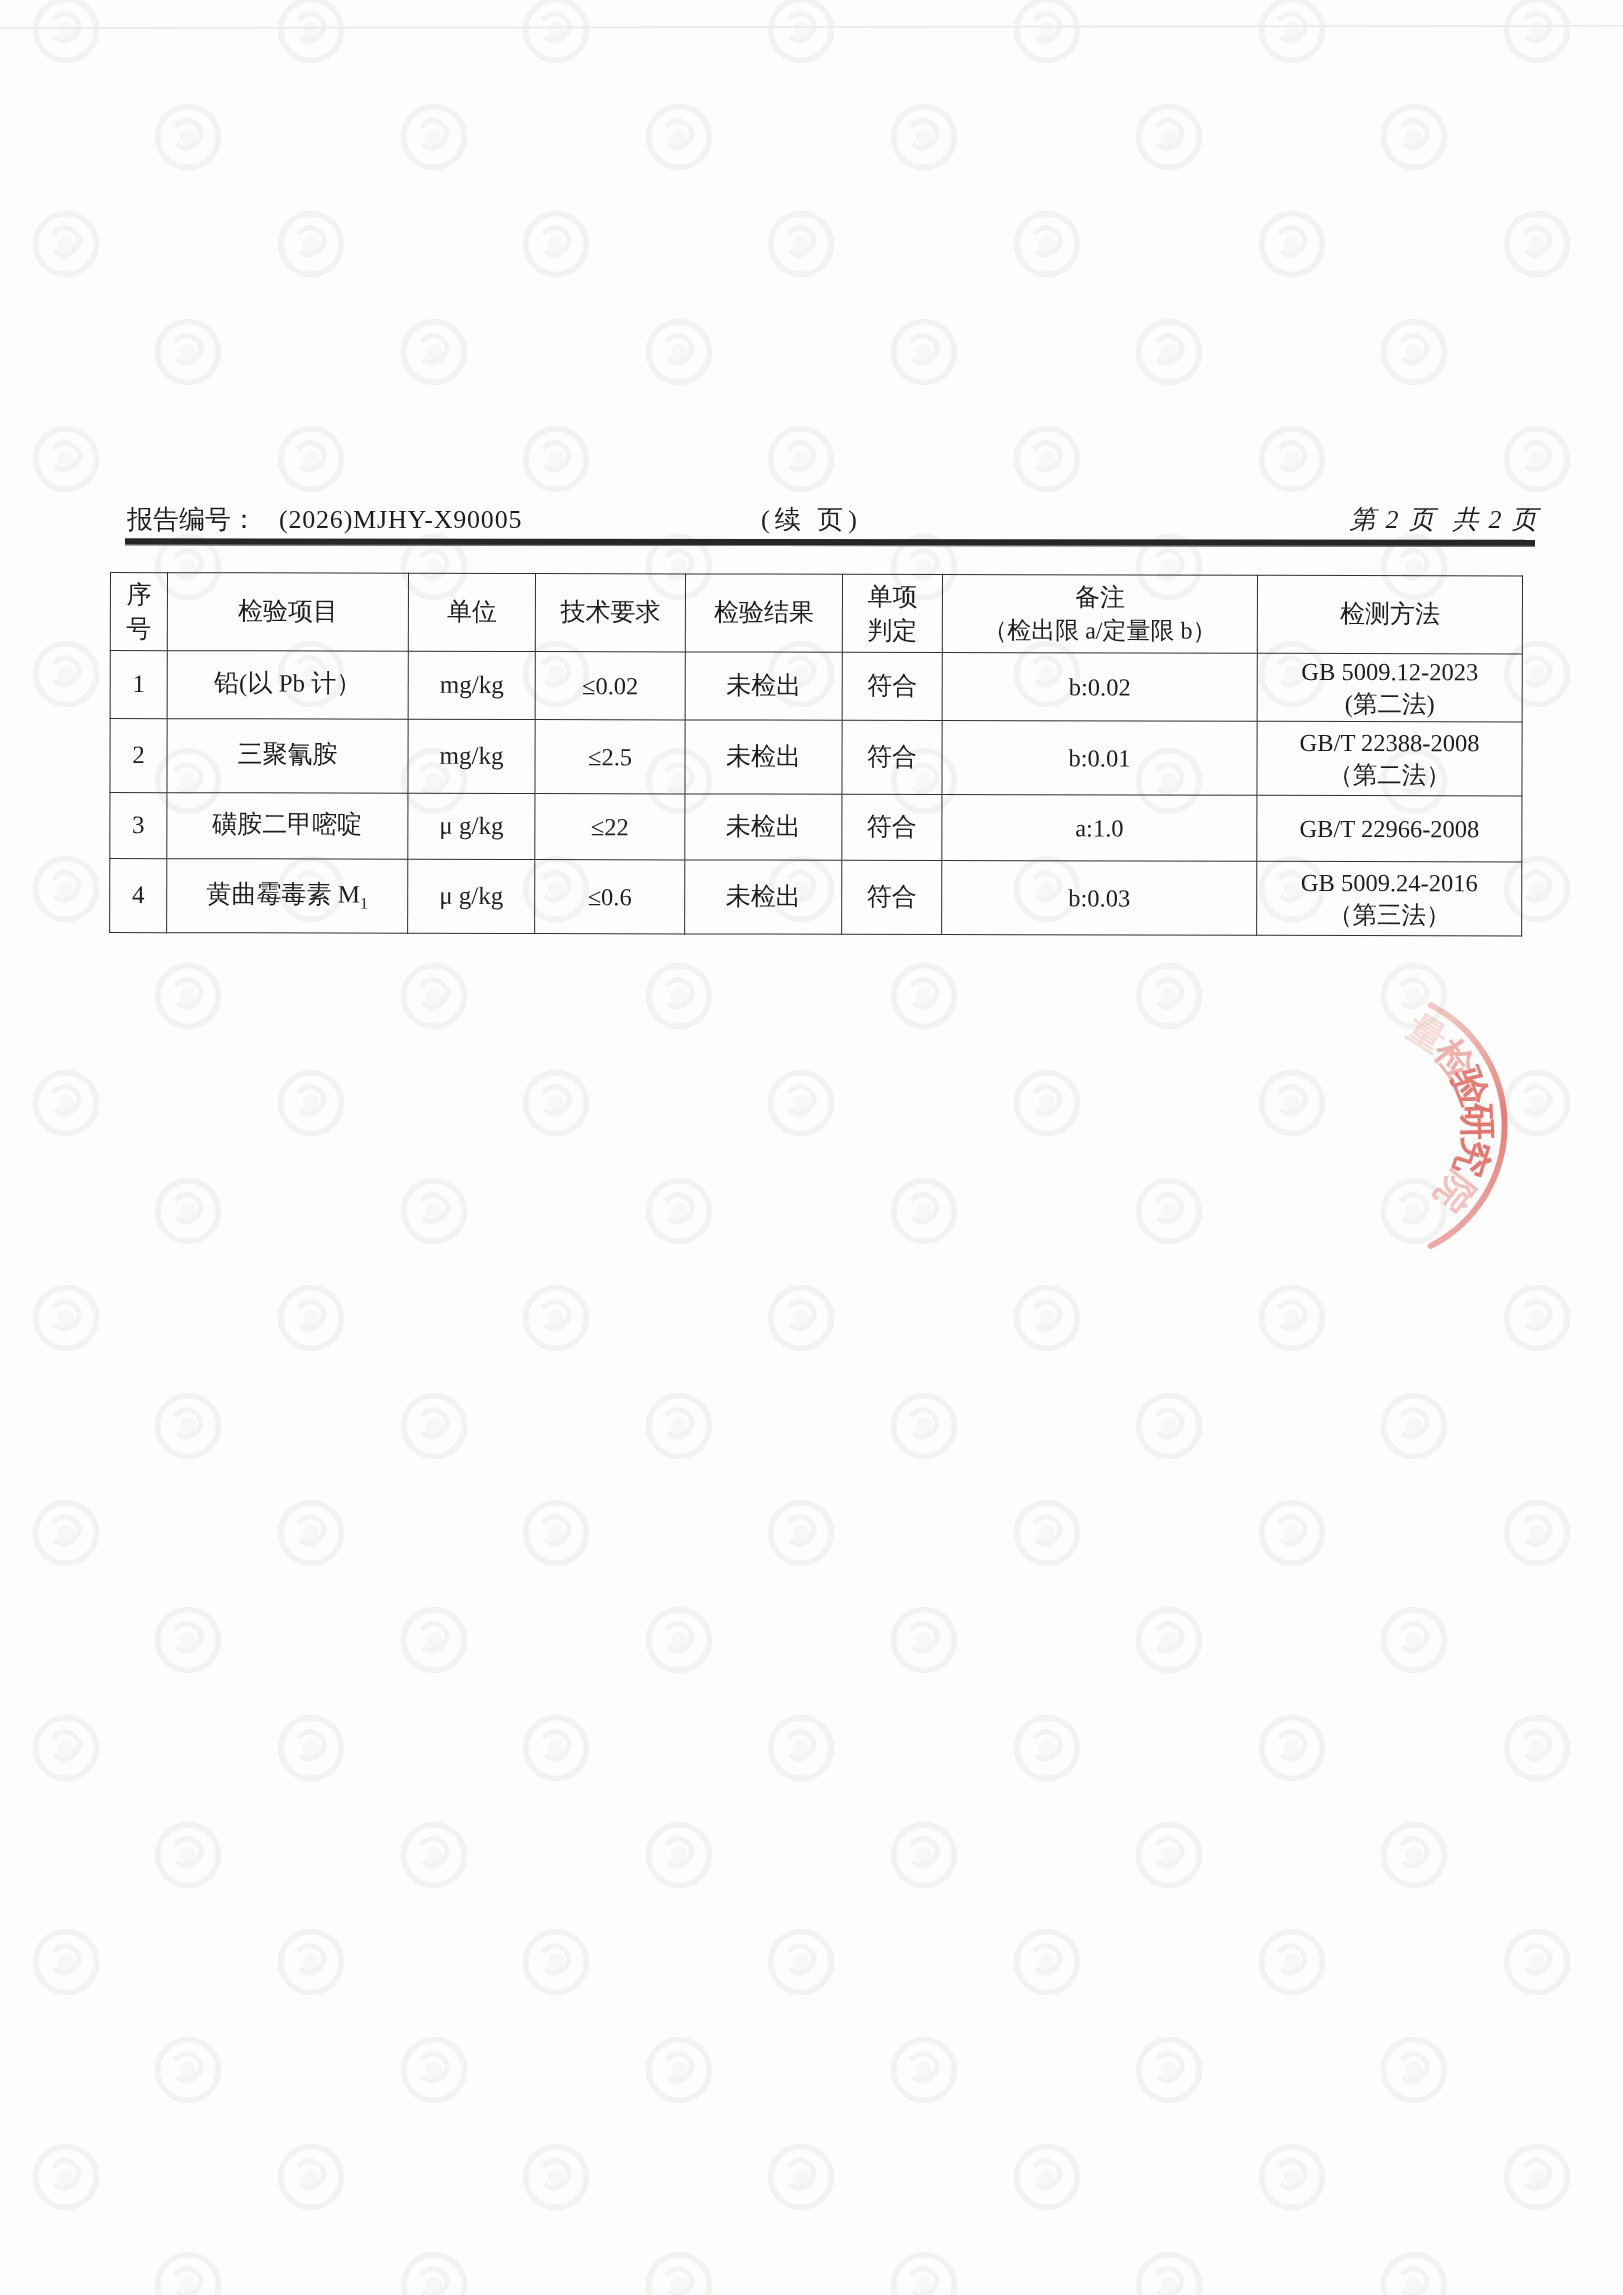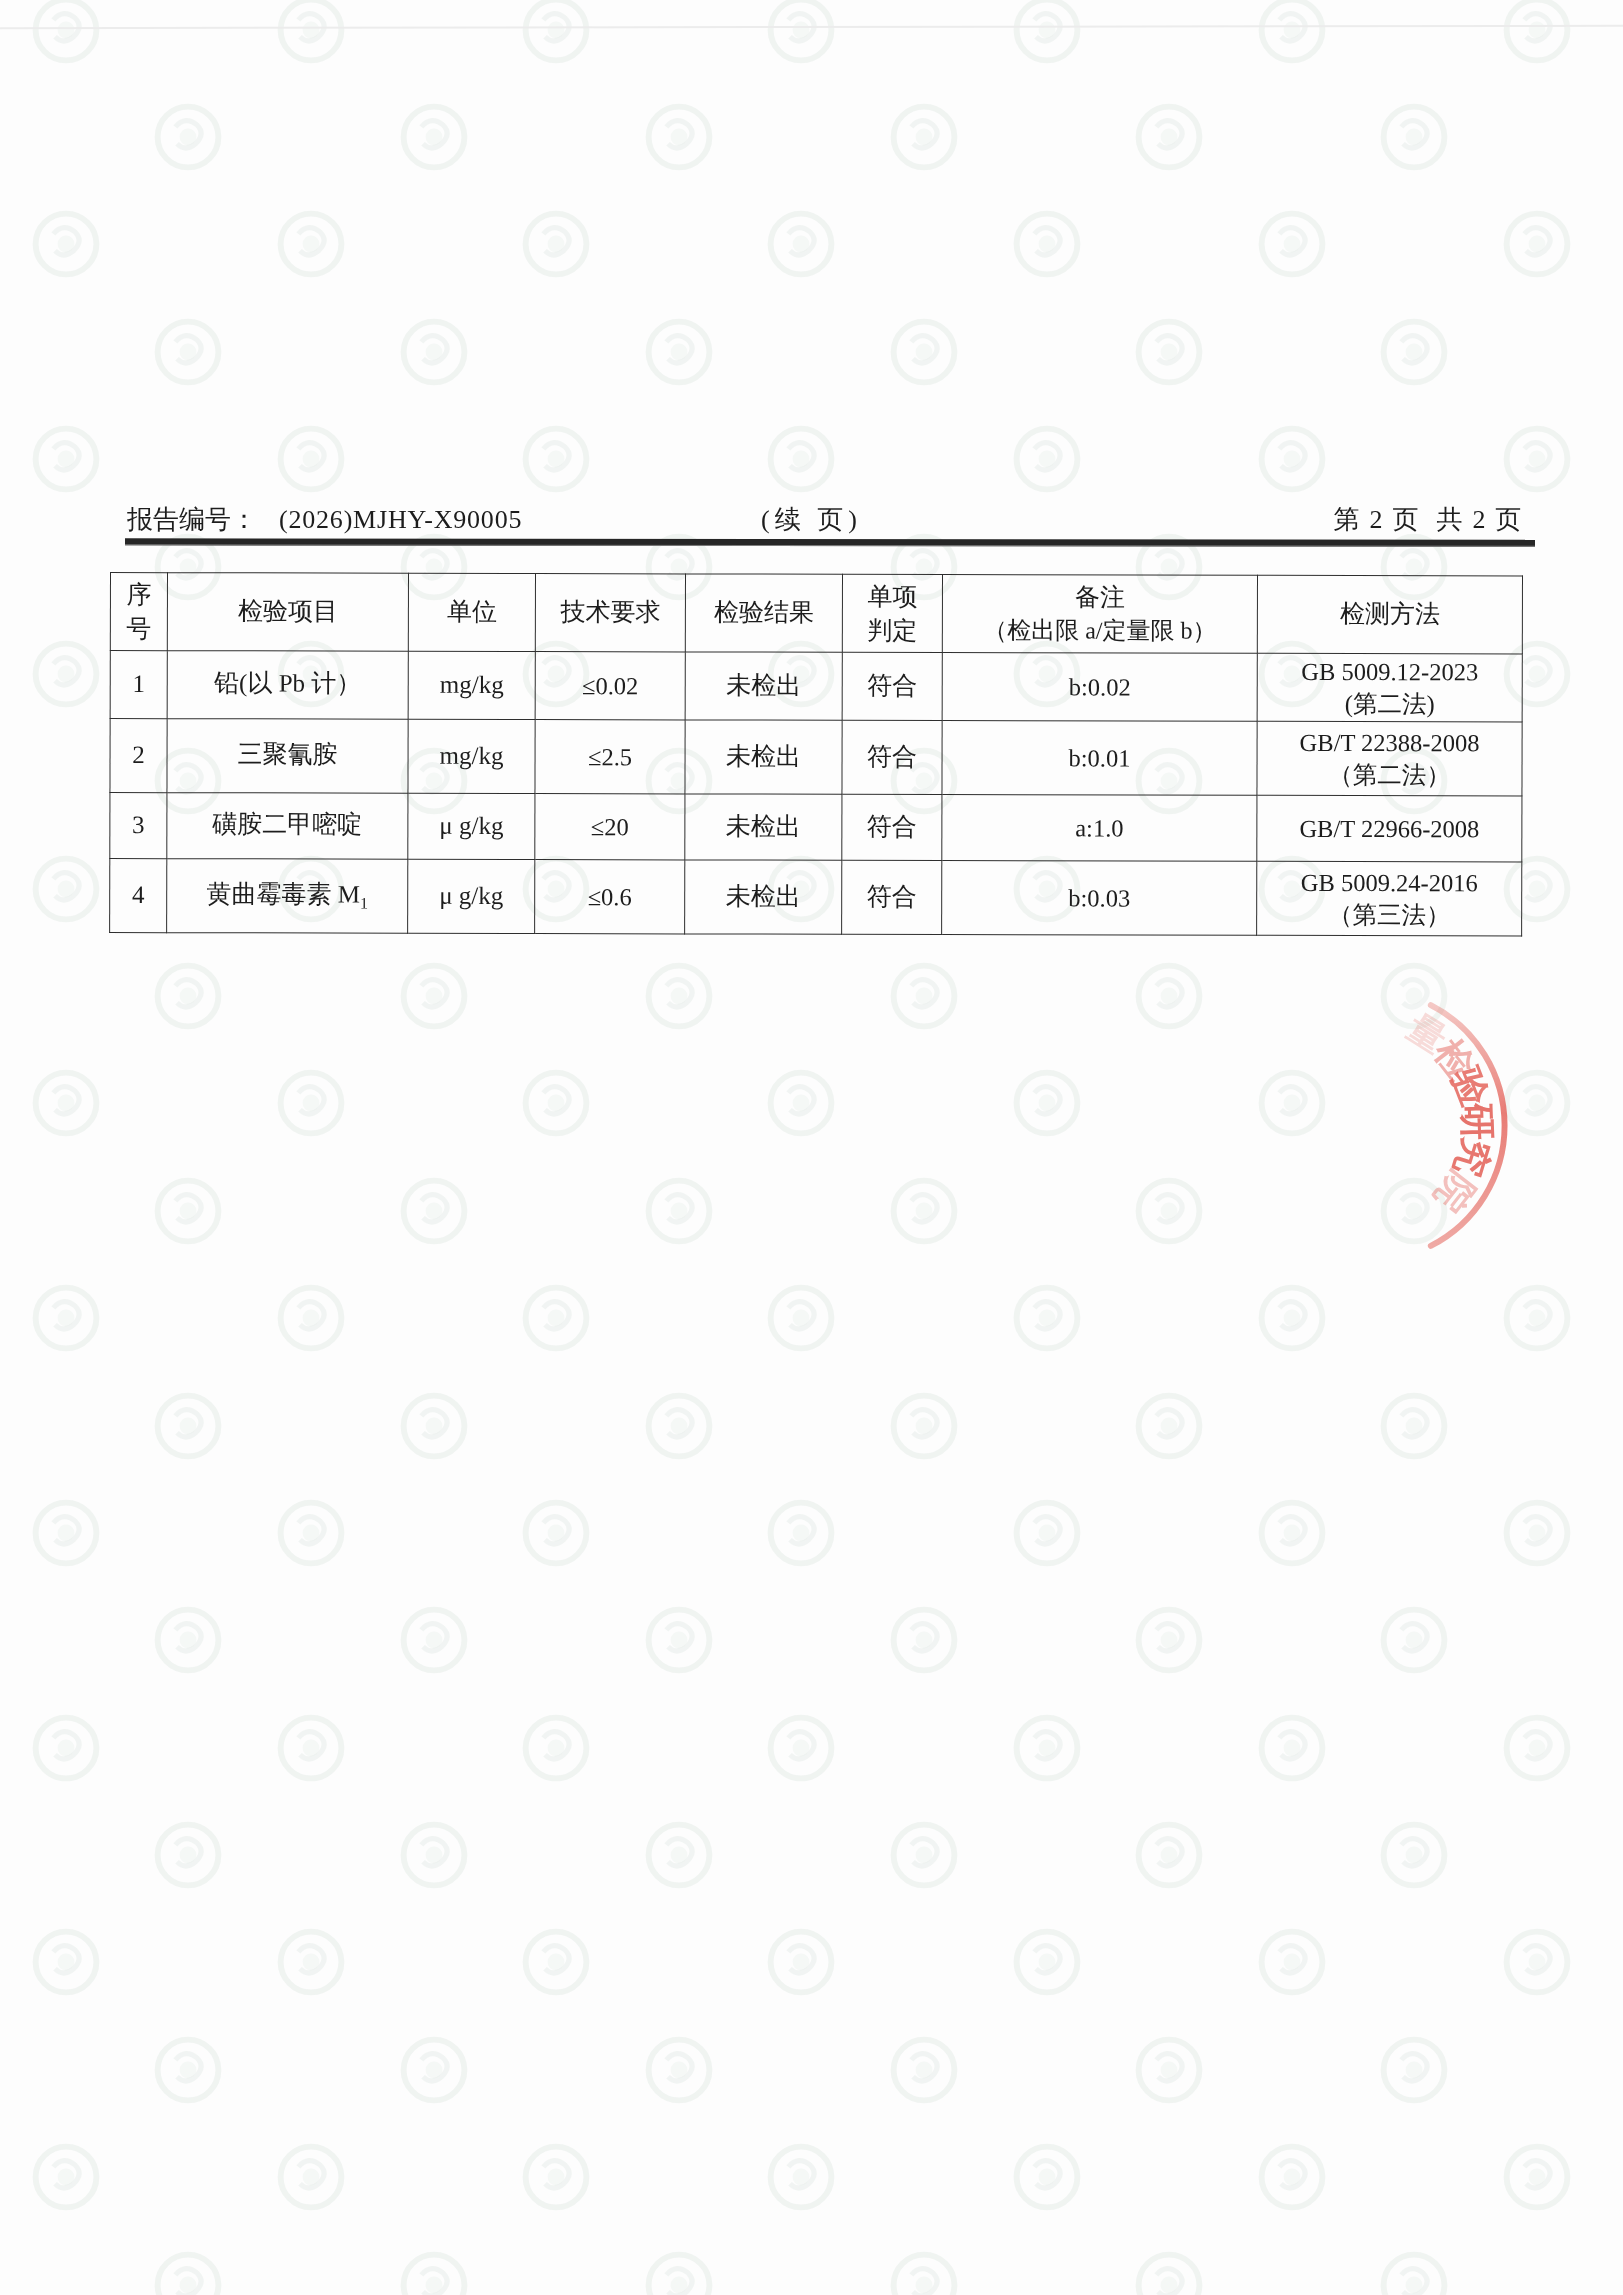--- a/index.html
+++ b/index.html
@@ -19,21 +19,21 @@
           text-align:center;font-size:49px;font-weight:700;letter-spacing:37px;line-height:1.1;}
   .title2{position:absolute;top:330px;left:0;width:1623px;margin:0;
           text-align:center;font-size:41px;font-weight:700;letter-spacing:2.5px;line-height:1.1;}
   .title3{position:absolute;top:402px;left:0;width:1623px;margin:0;
           text-align:center;font-size:47px;font-weight:700;letter-spacing:63px;line-height:1.1;}
 
   .info-line{position:absolute;top:502px;left:0;width:1623px;height:37px;font-size:26px;}
   .info-left{position:absolute;left:127px;top:0;}
   .report-no{margin-left:22px;letter-spacing:0.8px;}
   .info-center{position:absolute;left:0;width:1623px;text-align:center;top:0;letter-spacing:5px;}
-  .info-right{position:absolute;right:100px;top:0;letter-spacing:1.7px;white-space:pre;}
+  .info-right{position:absolute;right:84px;top:0;letter-spacing:1.7px;white-space:pre;font-style:italic;}
 
   .rule{position:absolute;top:539px;left:125px;width:1410px;height:6px;
         background:#262626;border-bottom:1.7px solid #7d7d7d;transform:rotate(0.06deg);}
 
   table.report{position:absolute;top:572px;left:110px;width:1412px;
         border-collapse:collapse;table-layout:fixed;transform:rotate(0.14deg);
         transform-origin:top left;font-size:25px;}
   table.report th,table.report td{border:1.7px solid #2e2e2e;vertical-align:middle;
         text-align:center;padding:0;font-weight:400;line-height:1.3;}
   thead tr{height:78px;}
@@ -612,21 +612,21 @@
       <td class="c-met">
         <div>GB/T 22388-2008</div>
         <div>（第二法）</div>
       </td>
     </tr>
 
     <tr>
       <td class="c-seq">3</td>
       <td class="c-item"><span>磺胺二甲嘧啶</span><sub class="item-sub"></sub></td>
       <td class="c-unit">μ g/kg</td>
-      <td class="c-req">≤20</td>
+      <td class="c-req">≤22</td>
       <td class="c-res">未检出</td>
       <td class="c-jud">符合</td>
       <td class="c-rem">a:1.0</td>
       <td class="c-met">
         <div>GB/T 22966-2008</div>
         <div></div>
       </td>
     </tr>
 
     <tr>

